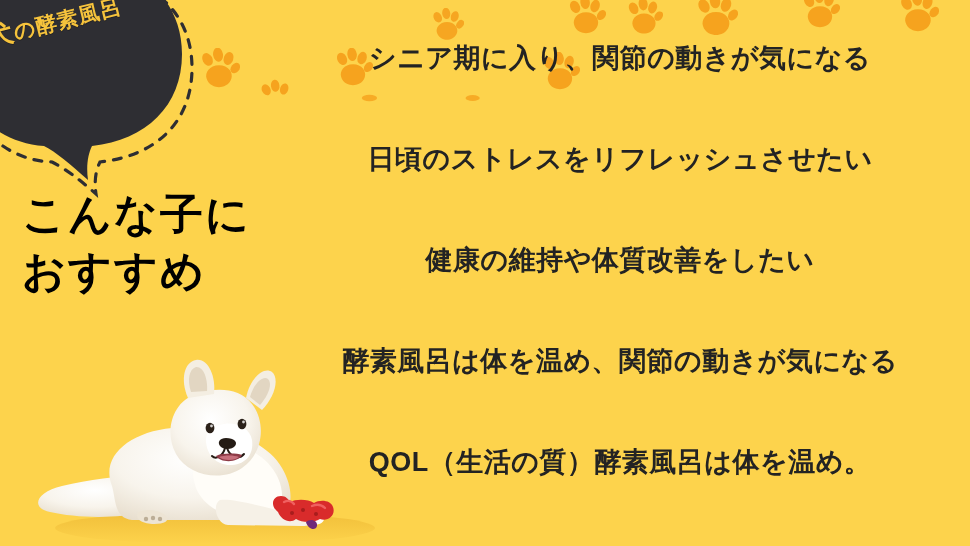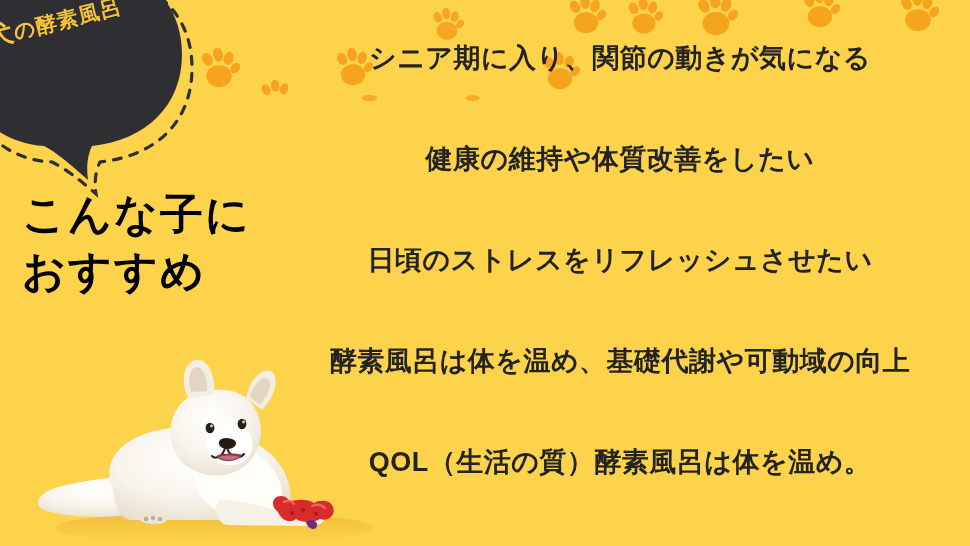--- a/index.html
+++ b/index.html
@@ -336,19 +336,19 @@
         <circle cx="272" cy="177" r="2" fill="#A81D1D"></circle>
         <circle cx="283" cy="174" r="2" fill="#A81D1D"></circle>
         <circle cx="296" cy="178" r="2" fill="#A81D1D"></circle>
         <path d="M286 186 C290 182 298 184 297 190 C296 195 288 194 286 186 Z" fill="#6F2A7A"></path>
       </g>
     </svg>
   </div>
 
   <div id="copy-block">
     <div class="copy-line">シニア期に入り、関節の動きが気になる</div>
+    <div class="copy-line">日頃のストレスをリフレッシュさせたい</div>
     <div class="copy-line">健康の維持や体質改善をしたい</div>
-    <div class="copy-line">日頃のストレスをリフレッシュさせたい</div>
-    <div class="copy-line">酵素風呂は体を温め、基礎代謝や可動域の向上</div>
+    <div class="copy-line">酵素風呂は体を温め、関節の動きが気になる</div>
     <div class="copy-line">QOL（生活の質）酵素風呂は体を温め。</div>
   </div>
 
 </div>
 
 </body></html>

